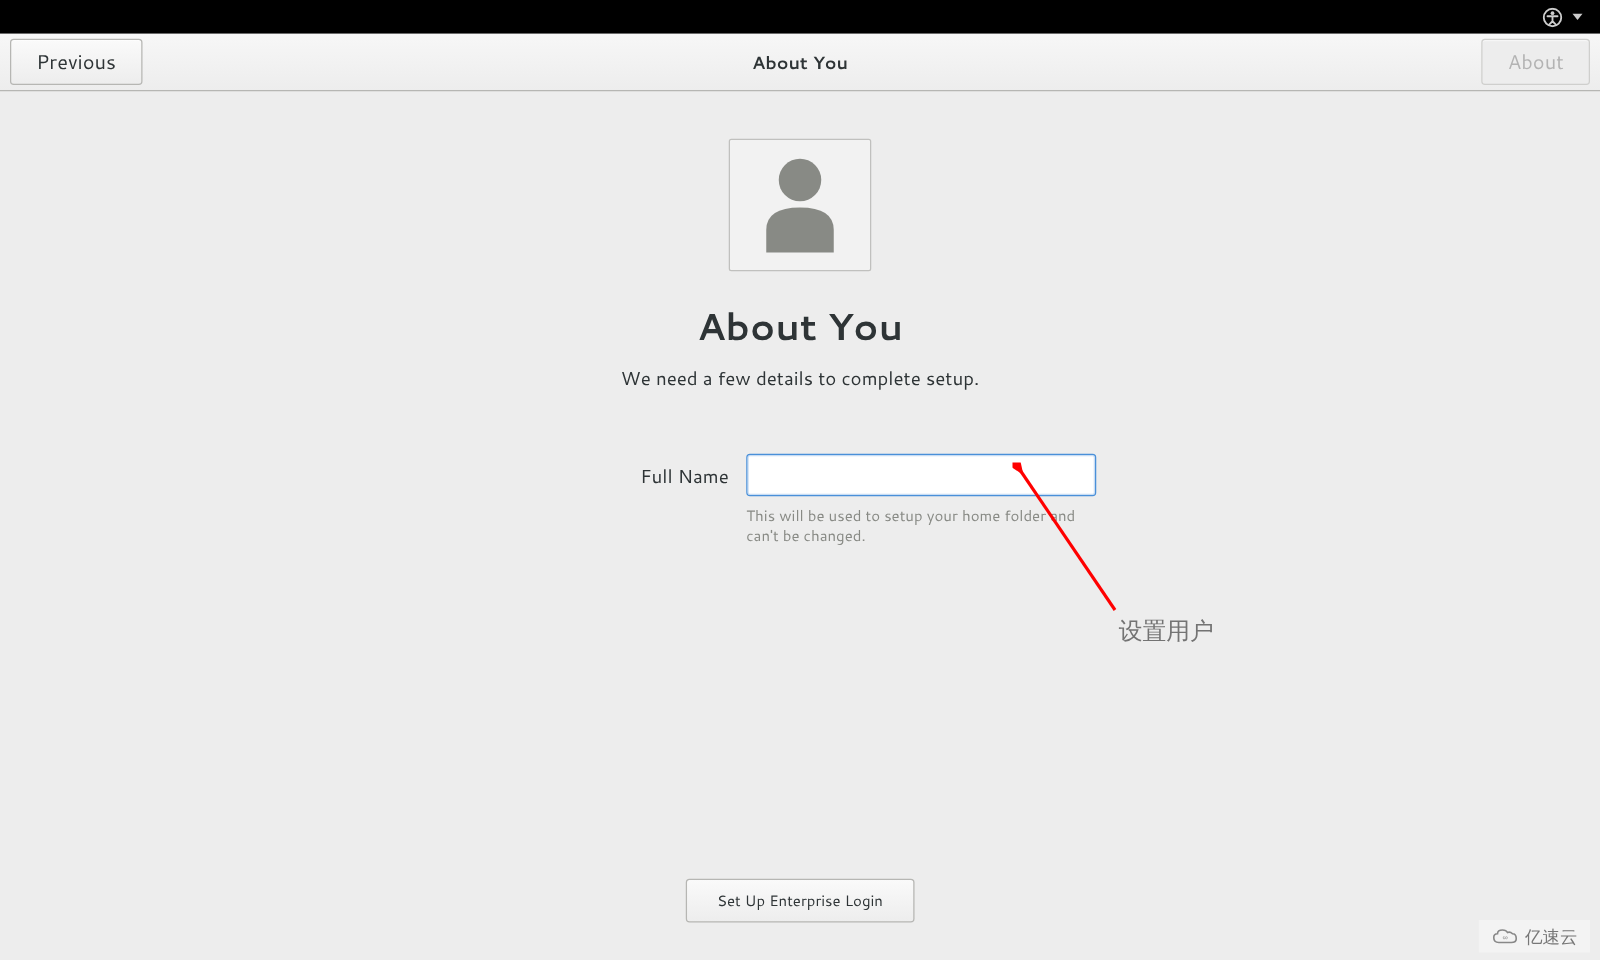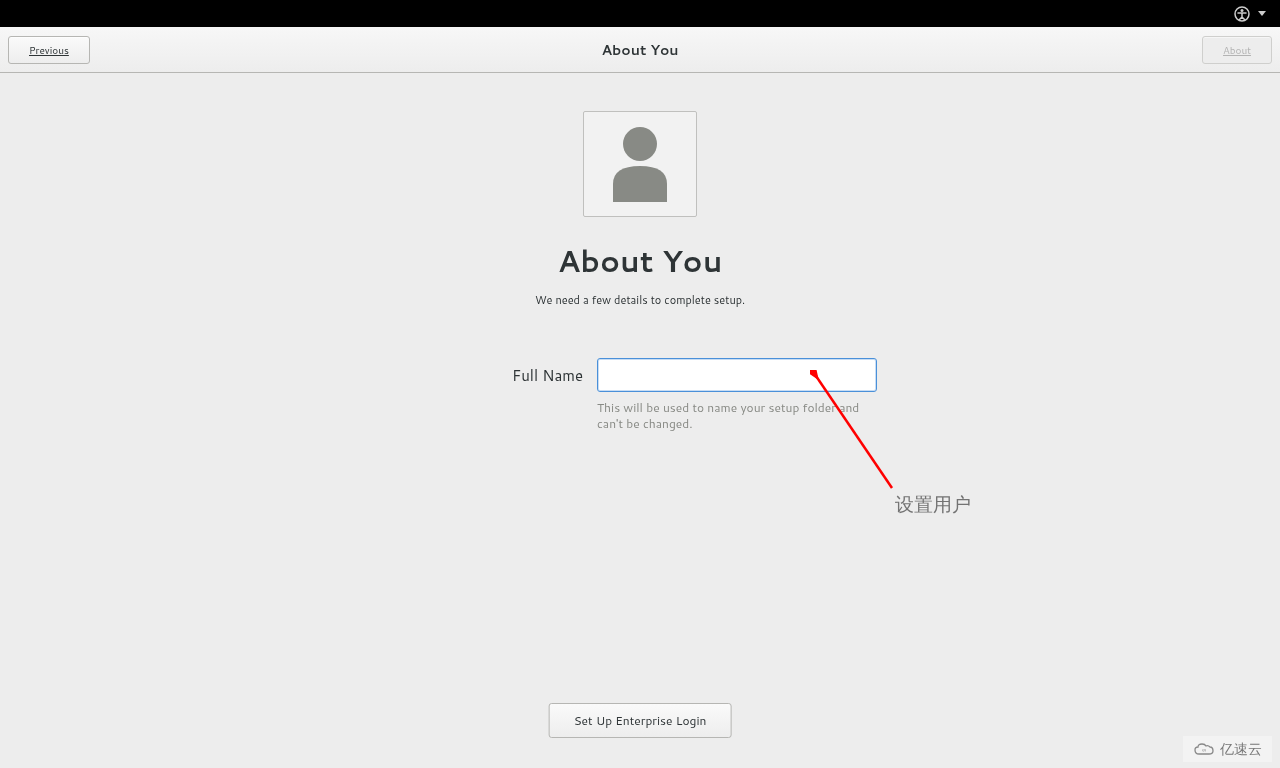--- a/index.html
+++ b/index.html
@@ -38,28 +38,27 @@
     .headerbar .title {
       position: absolute;
       left: 50%;
       transform: translateX(-50%);
       font-weight: bold;
       font-size: 14px;
       color: #2e3436;
     }
     .nav-btn {
       padding: 6px 20px;
-      font-size: 10px;
+      font-size: 16px;
       border: 1px solid #b6b6b3;
       border-radius: 3px;
       background: linear-gradient(to bottom, #fafafa, #ededed);
       color: #2e3436;
       cursor: pointer;
       box-shadow: 0 1px 0 rgba(255,255,255,0.5) inset;
-      text-decoration: underline;
     }
     .nav-btn.disabled {
       color: #b3b3b3;
       background: #ededed;
       border-color: #cfcfcd;
       cursor: default;
     }
     .content {
       display: flex;
       flex-direction: column;
@@ -78,21 +77,21 @@
     }
     .avatar-box svg { display: block; }
     .heading {
       margin-top: 22px;
       font-size: 30px;
       font-weight: bold;
       color: #2e3436;
     }
     .subtitle {
       margin-top: 10px;
-      font-size: 11px;
+      font-size: 15px;
       color: #2e3436;
     }
     .form {
       margin-top: 50px;
       display: flex;
       flex-direction: column;
       gap: 8px;
     }
     .form-row {
       display: flex;
@@ -242,21 +241,21 @@
 
   <div class="form">
     <div class="form-row">
       <label class="form-label">Full Name</label>
       <input class="input-full" type="text" value="" style="">
     </div>
 
 
     <div class="hint-row">
       <div class="hint-spacer"></div>
-      <div class="hint-text">This will be used to name your setup folder and can't be changed.</div>
+      <div class="hint-text">This will be used to setup your home folder and can't be changed.</div>
     </div>
   </div>
 </div>
 
 <button class="enterprise-btn">Set Up Enterprise Login</button>
 
 <svg class="annotation-arrow" width="90" height="130">
   <defs>
     <marker id="arrowhead" markerWidth="10" markerHeight="8" refX="2" refY="4" orient="auto">
       <polygon points="10 0, 0 4, 10 8" fill="#ff0000"></polygon>

